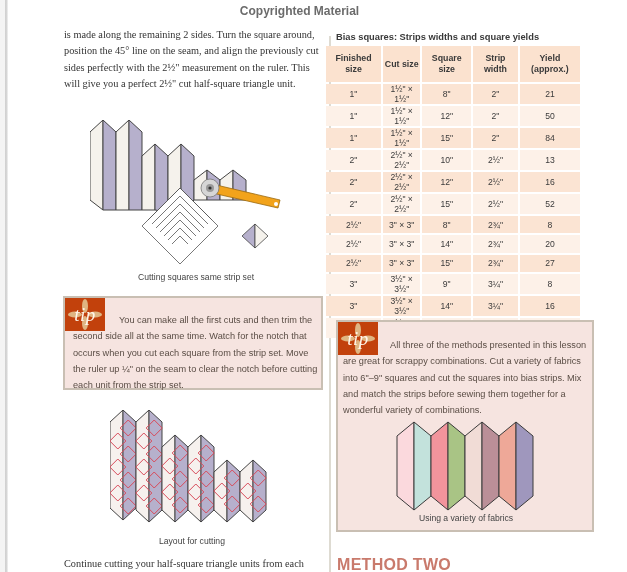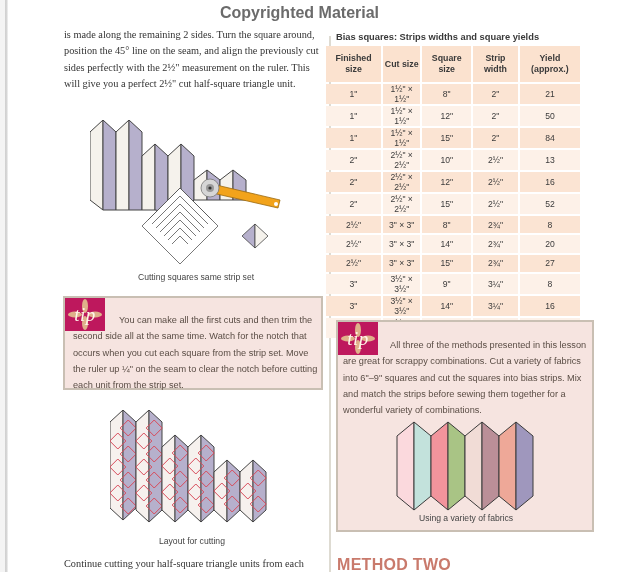--- a/index.html
+++ b/index.html
@@ -3,35 +3,35 @@
 <meta charset="utf-8">
 <style>
   * { box-sizing: border-box; margin: 0; padding: 0; }
   html, body { width: 627px; height: 572px; overflow: hidden; background: #ffffff; }
   body { position: relative; font-family: "Liberation Serif", serif; color: #333; }
 
   .left-edge { position: absolute; left: 0; top: 0; width: 8px; height: 572px;
     background: linear-gradient(to right, #f4f4f4 0, #f4f4f4 5px, #cfcfcf 5px, #d8d8d8 7px, #fbfbfb 8px); }
 
   .header { position: absolute; left: 0; top: 4px; width: 599px; text-align: center;
-    font-family: "Liberation Sans", sans-serif; font-weight: bold; font-size: 16px; color: #6b6b6b; }
+    font-family: "Liberation Sans", sans-serif; font-weight: bold; font-size: 12px; color: #6b6b6b; }
 
   .col-divider { position: absolute; left: 329px; top: 36px; width: 2px; height: 536px; background: #dedbd2; }
 
   .body-text { position: absolute; left: 64px; top: 27px; width: 255px;
     font-size: 10.3px; line-height: 16.3px; color: #333; }
 
   .fig1 { position: absolute; left: 90px; top: 120px; width: 230px; height: 150px; }
   .caption { position: absolute; font-family: "Liberation Sans", sans-serif; font-size: 8.6px; color: #444; white-space: nowrap; }
   .cap1 { left: 138px; top: 272px; }
 
   .tip { position: absolute; background: #f6e4e0; border: 2px solid #c9bfb3; }
   .tip1 { left: 63px; top: 296px; width: 260px; height: 94px; }
   .tip2 { left: 336px; top: 320px; width: 258px; height: 212px; }
-  .tip-badge { position: absolute; left: 0; top: 0; width: 40px; height: 33px; background: #be185d;
+  .tip-badge { position: absolute; left: 0; top: 0; width: 40px; height: 33px; background: #c2410c;
     display: flex; align-items: center; justify-content: center; }
   .tip-badge svg { position: absolute; left: 0; top: 0; }
   .tip-word { position: relative; font-family: "Liberation Serif", serif; font-style: italic; font-size: 19px; color: #fff6ea; letter-spacing: 0.5px; }
   .tip-text { position: absolute; font-family: "Liberation Sans", sans-serif; font-size: 9.2px; line-height: 16.3px; color: #5a4d45; margin-top: 10px; }
   .tip1 .tip-text { left: 8px; top: 4px; width: 246px; text-indent: 46px; }
   .tip2 .tip-text { left: 5px; top: 5px; width: 248px; text-indent: 47px; }
 
   .fig2 { position: absolute; left: 110px; top: 410px; width: 190px; height: 125px; }
   .cap2 { left: 159px; top: 536px; }
 

